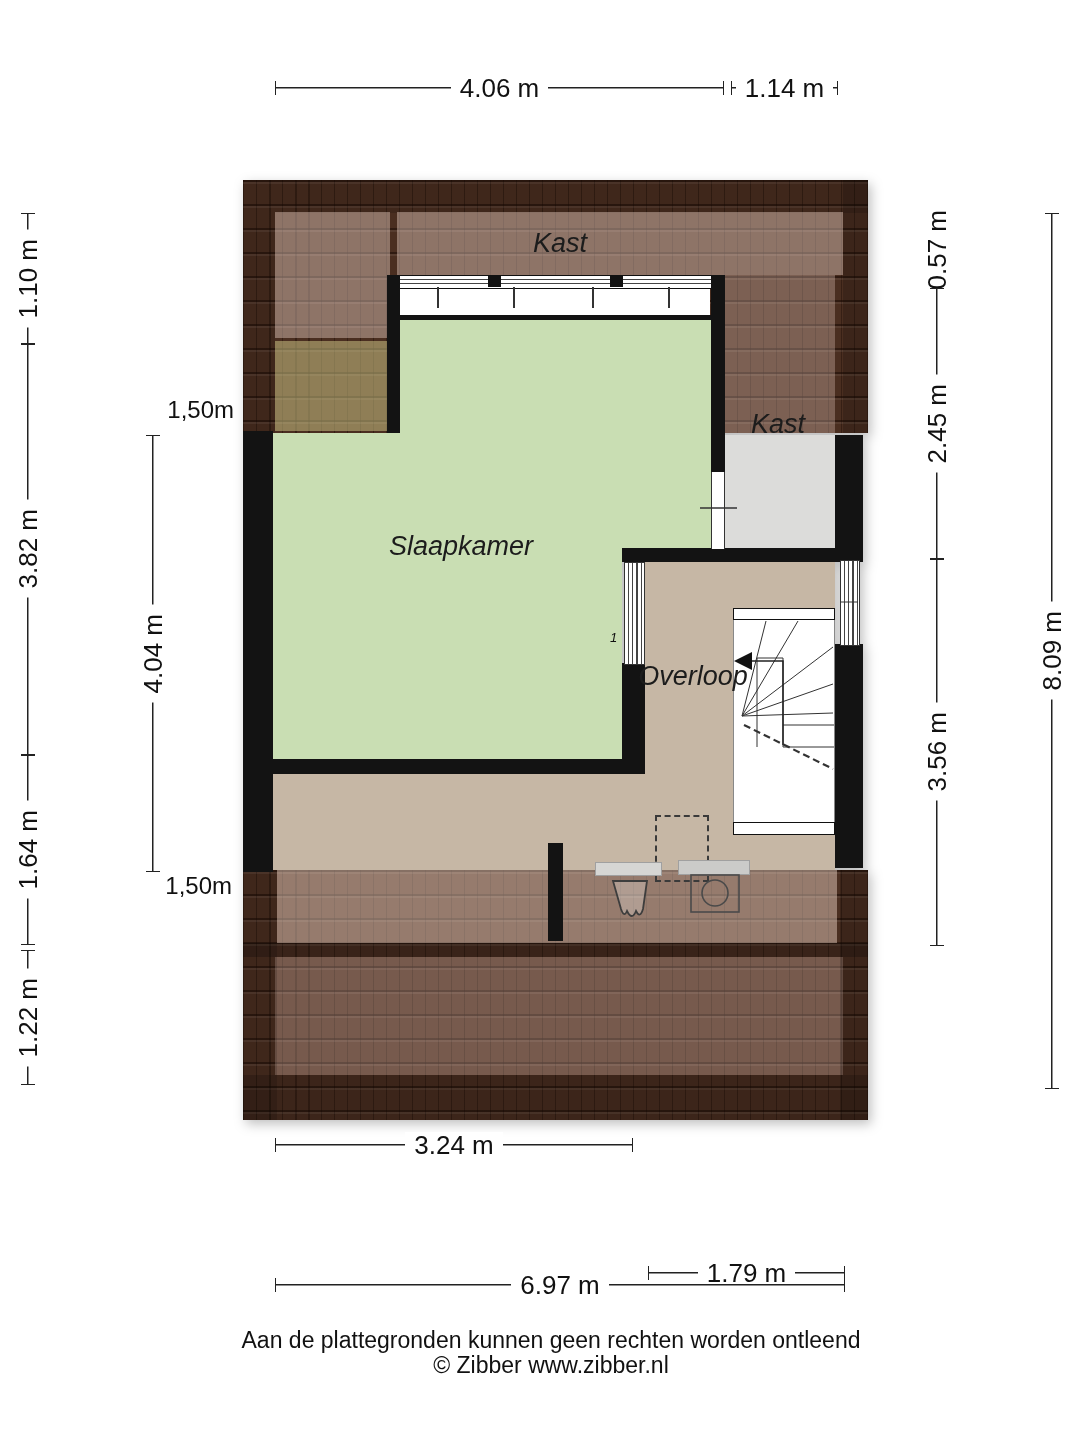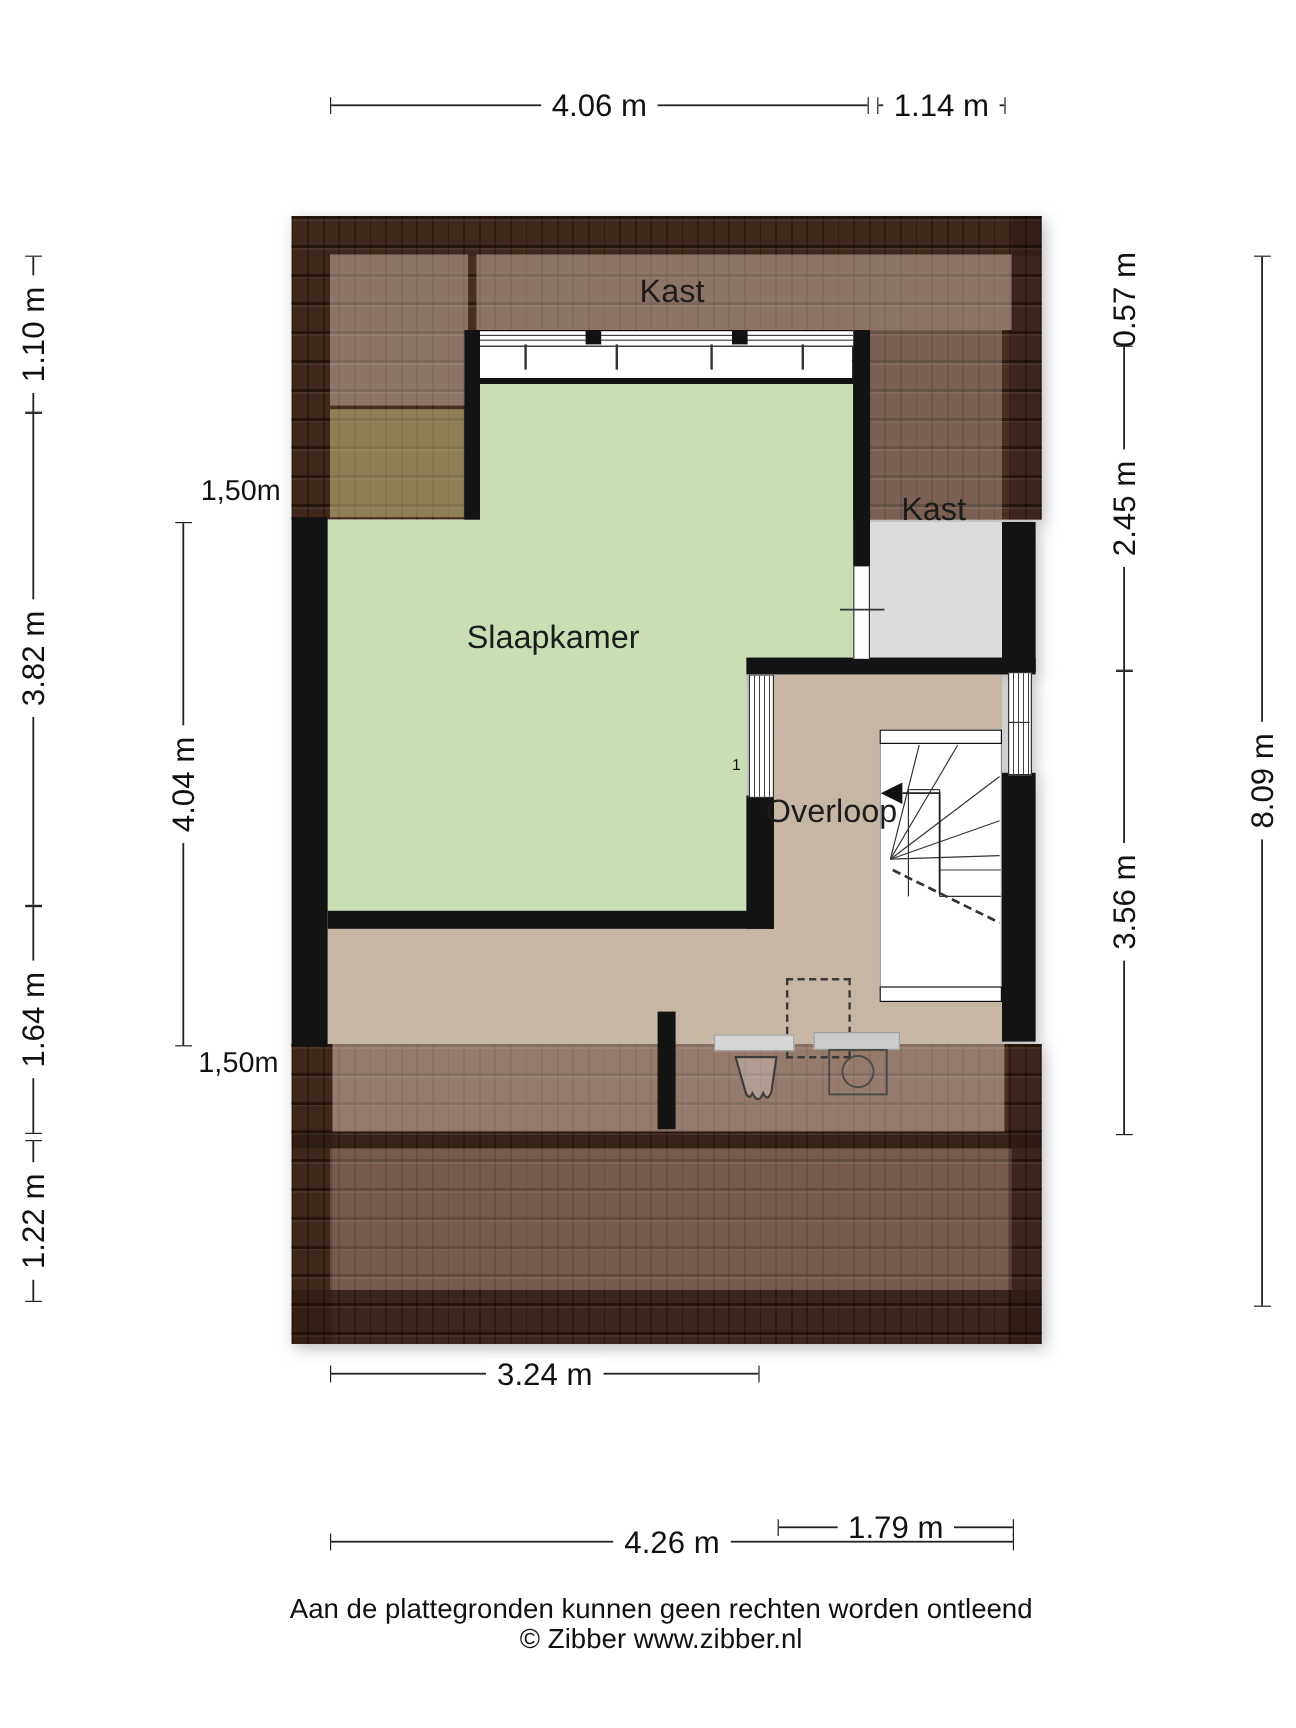--- a/index.html
+++ b/index.html
@@ -7,21 +7,21 @@
     --floor-green:#c9deb3;
     --floor-tan:#c6b7a5;
     --floor-grey:#dcdcda;
     --wall-black:#131313;
   }
   html,body{margin:0;padding:0;}
   body{
     position:relative;width:1080px;height:1440px;background:#fff;
     font-family:"Liberation Sans", sans-serif;color:#111;overflow:hidden;
   }
-  .abs{position:absolute;}
+  .abs{position:absolute;font-style:italic;}
   
   .tiles{
     background-color:var(--roof-dark,#4a2e20);
     background-image:
       repeating-linear-gradient(180deg,
         rgba(25,10,4,0.55) 0px, rgba(25,10,4,0.55) 2.5px,
         rgba(255,255,255,0.07) 2.5px, rgba(255,255,255,0.07) 4px,
         transparent 4px, transparent 24px),
       repeating-linear-gradient(90deg,
         rgba(25,10,4,0.40) 0px, rgba(25,10,4,0.40) 1.5px,
@@ -139,21 +139,21 @@
     <line x1="840" y1="602" x2="858" y2="602" stroke="#333" stroke-width="1"></line>
     <path d="M613,881 L647,881 L643,909 Q640,919 636,911 Q632,921 627,911 Q624,918 621,909 Z" fill="rgba(255,255,255,0.25)" stroke="#3d3d3d" stroke-width="1.8"></path>
     <g stroke="#4a4a4a" stroke-width="1.6" fill="none">
       <rect x="691" y="875" width="48" height="37"></rect>
       <circle cx="715" cy="893" r="13"></circle>
     </g>
   </svg>
 
   <div class="room-label" style="left:500px;top:230px;width:120px;">Kast</div>
   <div class="room-label" style="left:718px;top:411px;width:120px;">Kast</div>
-  <div class="room-label" style="left:361px;top:518px;width:200px;">Slaapkamer</div>
+  <div class="room-label" style="left:361px;top:533px;width:200px;">Slaapkamer</div>
   <div class="room-label" style="left:613px;top:663px;width:160px;">Overloop</div>
   <div class="abs" style="left:610px;top:631px;width:14px;font-size:13px;line-height:1;">1</div>
 </div>
 
 <div class="hdim" style="left:275px;top:81px;width:447px;">
   <span class="lbl">4.06 m</span>
   </div>
 <div class="hdim" style="left:731px;top:81px;width:105px;">
   <span class="lbl">1.14 m</span>
   </div>
@@ -191,17 +191,17 @@
   <span class="lbl">8.09 m</span>
   </div>
 
 <div class="hdim" style="left:275px;top:1138px;width:356px;">
   <span class="lbl">3.24 m</span>
   </div>
 <div class="hdim" style="left:648px;top:1266px;width:195px;">
   <span class="lbl">1.79 m</span>
   </div>
 <div class="hdim" style="left:275px;top:1278px;width:568px;">
-  <span class="lbl">4.26 m</span>
+  <span class="lbl">6.97 m</span>
   </div>
 
 <div class="footer-line" style="top:1328px;">Aan de plattegronden kunnen geen rechten worden ontleend</div>
 <div class="footer-line" style="top:1353px;">© Zibber www.zibber.nl</div>
 
 </body></html>

